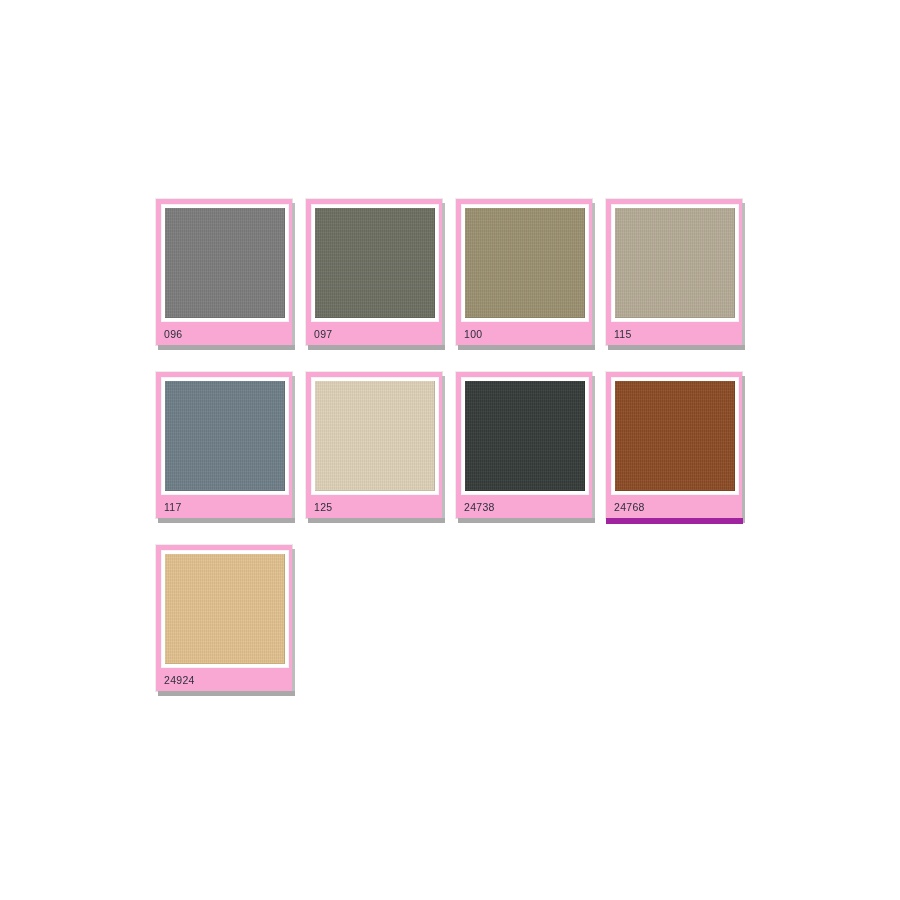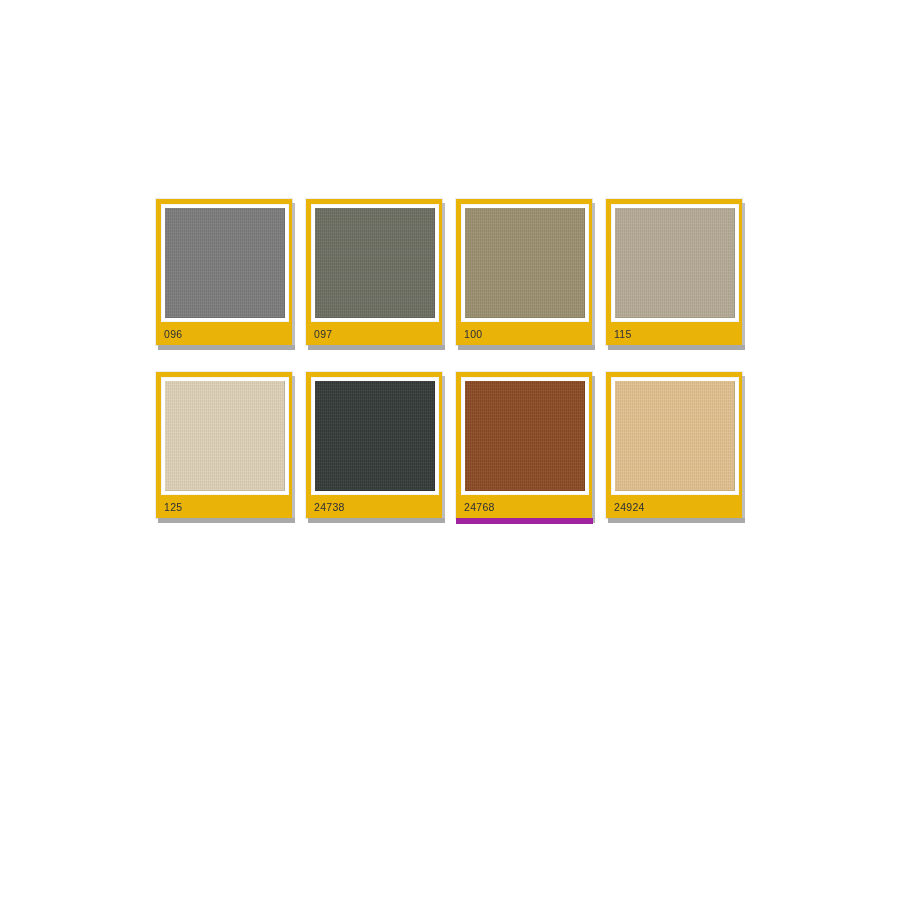--- a/index.html
+++ b/index.html
@@ -27,21 +27,21 @@
     column-gap: 12px;
     row-gap: 23px;
   }
 
   
   .swatch-card {
     position: relative;
     width: 138px;
     height: 148px;
     box-sizing: border-box;
-    background: #eab308;
+    background: #f9a8d4;
     border: 1px solid #e2e2e2;
     border-top-color: #ededed;
     border-left-color: #ededed;
     padding: 5px 5px 0 5px;
     cursor: pointer;
   }
 
   
   .chip-mat {
     position: relative;
@@ -156,20 +156,30 @@
         <div class="chip" style="background-color: rgb(181, 171, 150);"></div>
       </div>
       <div class="caption">
         <span class="caption-label">115</span>
       </div>
       <div class="card-shadow-right"></div>
       <div class="card-bar"></div>
     </div>
     <div class="swatch-card">
       <div class="chip-mat">
+        <div class="chip" style="background-color: rgb(110, 126, 136);"></div>
+      </div>
+      <div class="caption">
+        <span class="caption-label">117</span>
+      </div>
+      <div class="card-shadow-right"></div>
+      <div class="card-bar"></div>
+    </div>
+    <div class="swatch-card">
+      <div class="chip-mat">
         <div class="chip" style="background-color: rgb(222, 209, 183);"></div>
       </div>
       <div class="caption">
         <span class="caption-label">125</span>
       </div>
       <div class="card-shadow-right"></div>
       <div class="card-bar"></div>
     </div>
     <div class="swatch-card">
       <div class="chip-mat">

